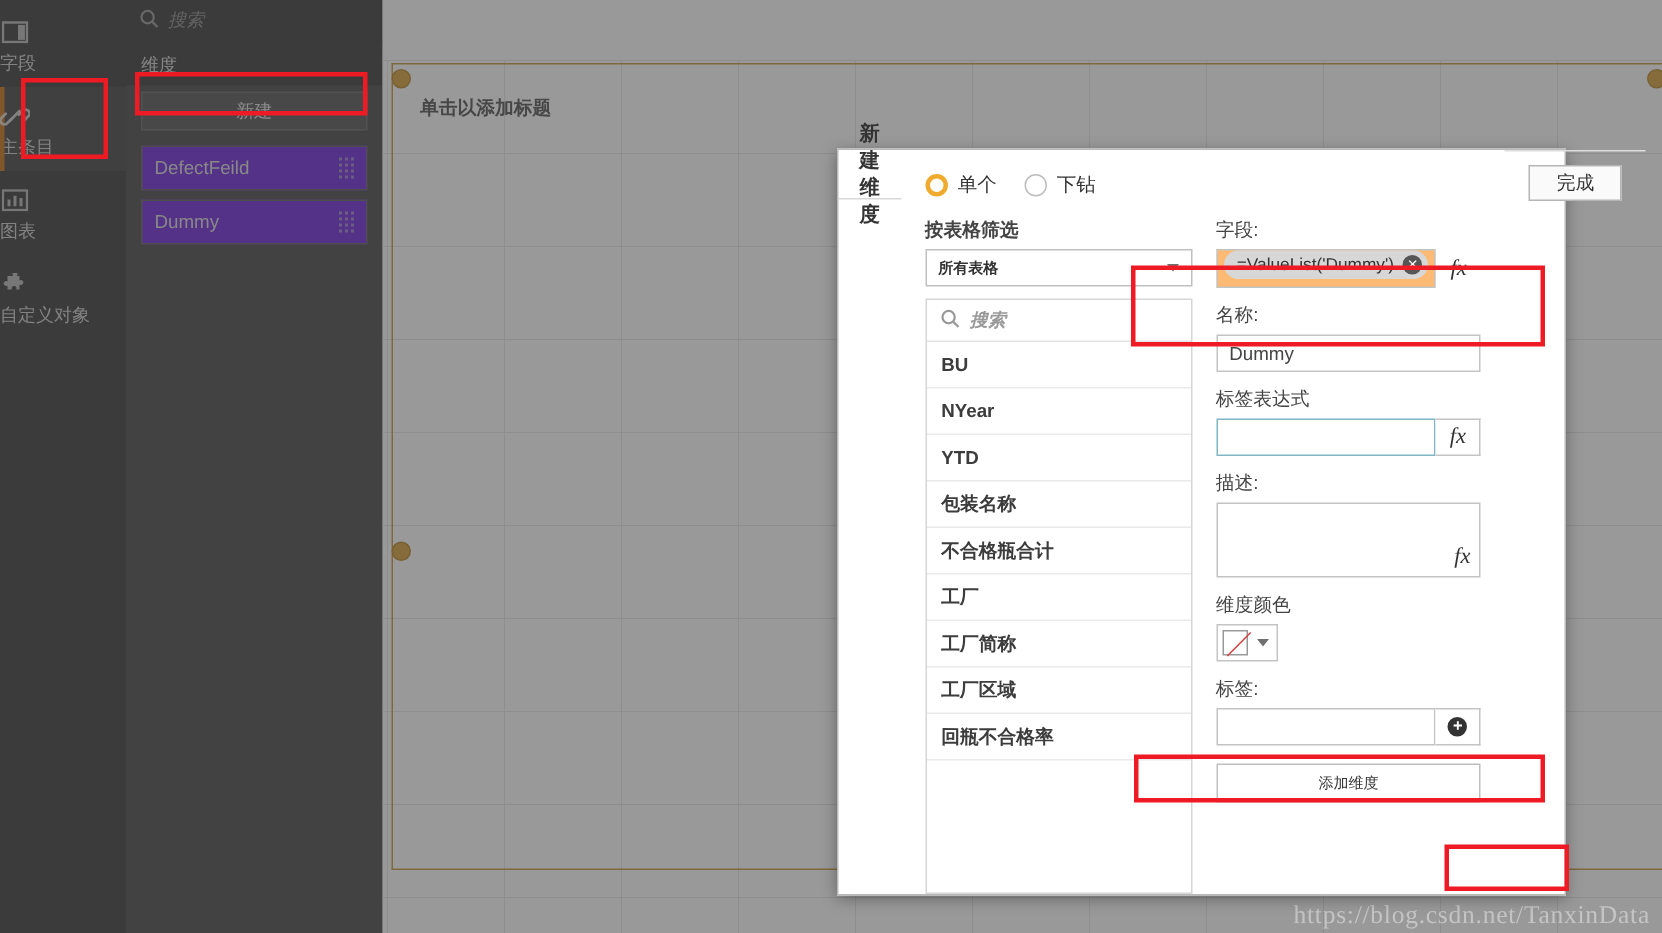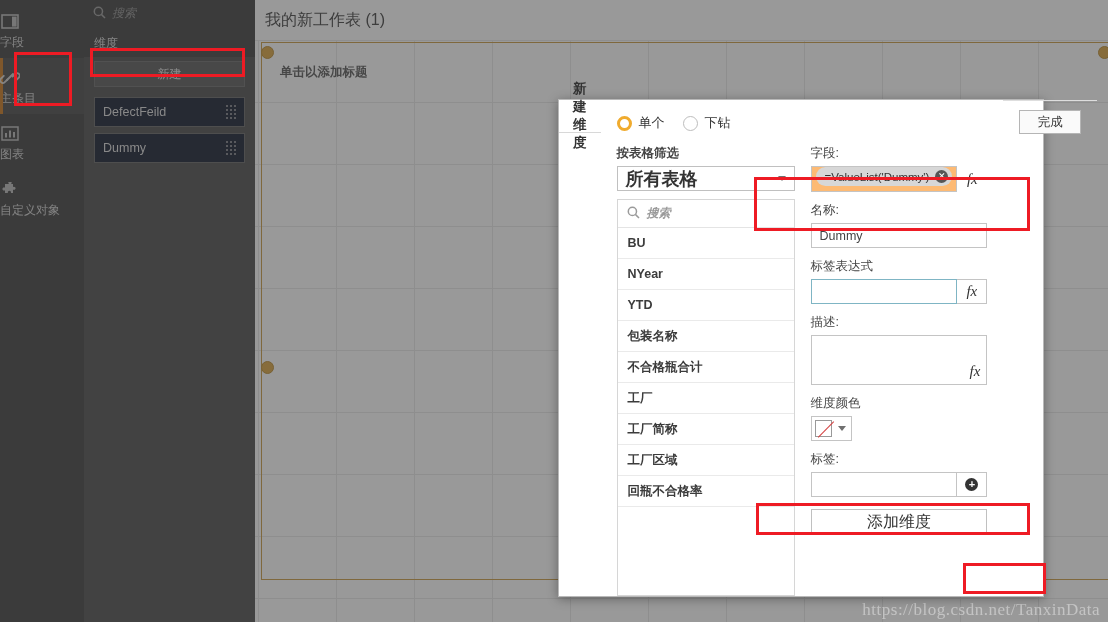--- a/index.html
+++ b/index.html
@@ -105,21 +105,21 @@
     border: 1px solid #6a6a6a;
     color: #e2e2e2;
     font-size: 12px;
     display: flex;
     align-items: center;
     justify-content: center;
     margin: 4px 0 10px 0;
   }
   .asset-row {
     height: 28px;
-    background: #0f172a;
+    background: #6d28d9;
     border: 1px solid #636363;
     margin-bottom: 6px;
     display: flex;
     align-items: center;
     padding: 0 8px;
     font-size: 12.5px;
     color: #dcdcdc;
     justify-content: space-between;
   }
   .grip {
@@ -266,21 +266,21 @@
   .lbl.sp { margin-top: 10px; }
 
   .select {
     height: 25px;
     border: 1px solid #c0c0c0;
     background: #fff;
     display: flex;
     align-items: center;
     justify-content: space-between;
     padding: 0 8px;
-    font-size: 18px;
+    font-size: 10px;
     color: #333;
     box-sizing: border-box;
   }
   .caret {
     width: 0; height: 0;
     border-left: 4px solid transparent;
     border-right: 4px solid transparent;
     border-top: 5px solid #707070;
   }
 
@@ -437,21 +437,21 @@
     text-align: center;
     font-weight: bold;
   }
 
   .add-dim {
     margin-top: 12px;
     height: 26px;
     border: 1px solid #c0c0c0;
     background: #fff;
     display: flex; align-items: center; justify-content: center;
-    font-size: 16px;
+    font-size: 10px;
     color: #333;
     box-sizing: border-box;
   }
 
   .watermark {
     position: absolute;
     right: 8px; bottom: 2px;
     font-family: "Liberation Serif", serif;
     font-size: 17px;
     color: rgba(255,255,255,.42);
@@ -559,21 +559,20 @@
             <i></i>
             <i></i>
             <i></i>
             <i></i>
           </span>
       </div>
     </div>
   </div>
 
   <div class="sheet">
-    <div class="sheet-title">我的新工作表 (1)</div>
     <div class="canvas">
       <div class="chart-frame">
         <div class="chart-title">单击以添加标题</div>
         <div class="handle tl"></div>
         <div class="handle ml"></div>
         <div class="handle tr"></div>
       </div>
     </div>
   </div>
 </div>

